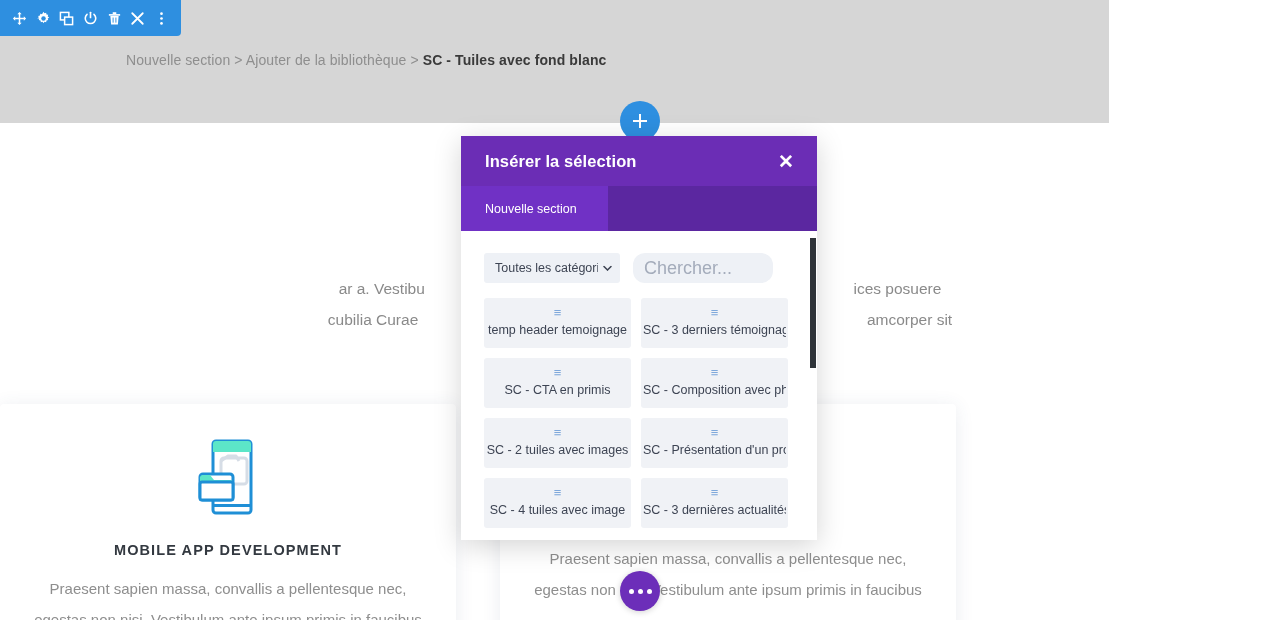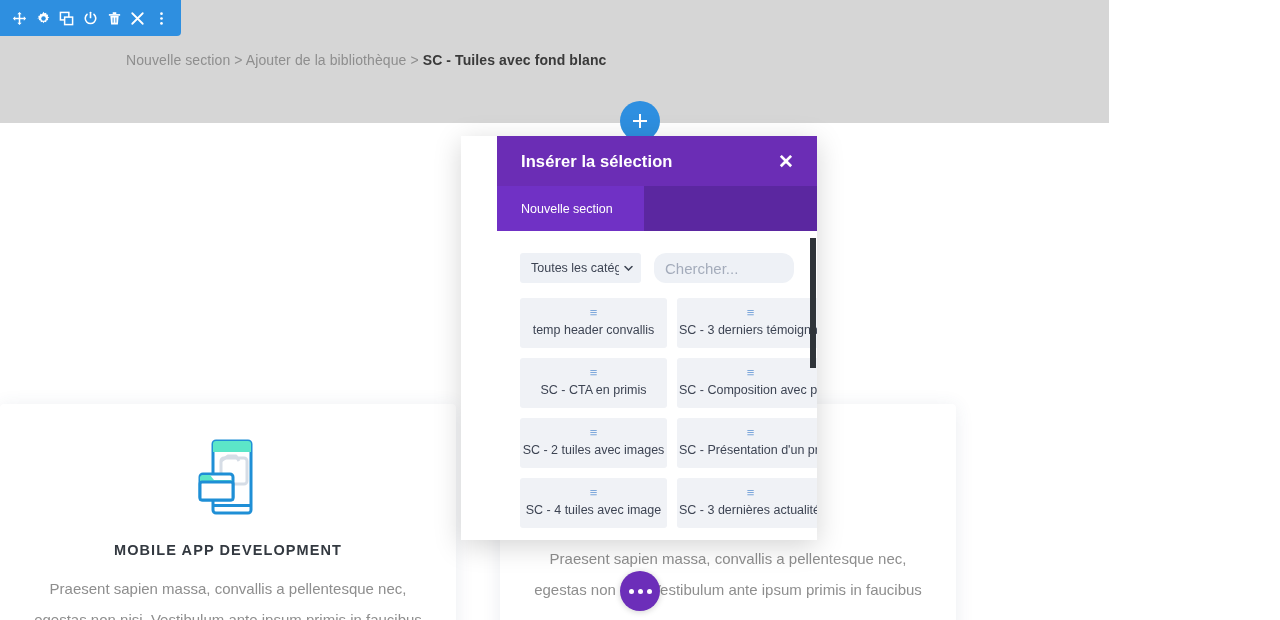--- a/index.html
+++ b/index.html
@@ -112,21 +112,20 @@
   .ellipsis-circle i { width:5px; height:5px; border-radius:50%; background:#fff; display:block; }
 
   
   .modal {
     position: absolute; left: 461px; top: 136px;
     width: 356px; height: 404px;
     background: #ffffff;
     z-index: 50;
     box-shadow: 0 6px 26px rgba(0,0,0,0.17);
     overflow: hidden;
-    padding-left: 36px;
   }
   .modal-header {
     height: 50px; background: #6b2db5;
     display: flex; align-items: center; justify-content: space-between;
     padding: 0 23px 0 24px;
   }
   .modal-title { color: #ffffff; font-size: 16.5px; font-weight: bold; letter-spacing:.1px; }
   .modal-close { color: #ffffff; font-size: 19px; line-height: 1; cursor: pointer; font-weight: 600; }
 
   .modal-tabs { display: flex; height: 45px; background: #5b27a0; }
@@ -159,21 +158,21 @@
     font-size: 12.5px; color: #3d4453; white-space: nowrap; overflow: hidden;
   }
   .select-wrap .chev {
     position: absolute; right: 8px; top: 50%; transform: translateY(-50%);
     font-size: 10px; color: #3d4453;
   }
   .search-input {
     width: 140px; height: 30px;
     background: #eef1f6; border: none; border-radius: 12px;
     padding: 0 11px;
-    font-size: 15px; color: #3d4453;
+    font-size: 18px; color: #3d4453;
     font-family: "Liberation Sans", sans-serif;
     outline: none;
   }
   .search-input::placeholder { color: #a4acbb; }
 
   .lib-grid {
     display: flex; flex-wrap: wrap; gap: 10px;
     width: 310px;
   }
   .lib-item {
@@ -209,20 +208,32 @@
   <div class="breadcrumb">
     <span>Nouvelle section</span>
     <span class="sep">&gt;</span>
     <span>Ajouter de la bibliothèque</span>
     <span class="sep">&gt;</span>
     <span class="crumb-current">SC - Tuiles avec fond blanc</span>
   </div>
 
   <div class="page-body">
 
+    <div class="bg-paragraph">
+      <span class="line">
+        <span>ar a. Vestibu</span>
+        <span style="display:inline-block;width:420px;"></span>
+        <span>ices posuere</span>
+      </span>
+      <span class="line">
+        <span>cubilia Curae</span>
+        <span style="display:inline-block;width:440px;"></span>
+        <span>amcorper sit</span>
+      </span>
+    </div>
 
     <div class="cards-row">
 
       <div class="svc-card">
         <div class="svc-icon">
           <svg width="66" height="84" viewBox="0 0 66 84">
             <rect x="18" y="3" width="38" height="72" rx="3" fill="#ffffff" stroke="#1f8fd6" stroke-width="3"></rect>
             <path d="M18 6 a3 3 0 0 1 3 -3 h32 a3 3 0 0 1 3 3 v8 h-38 z" fill="#5ce6c8"></path>
             <rect x="18" y="66" width="38" height="3" fill="#1f8fd6"></rect>
             <rect x="26" y="20" width="26" height="26" rx="3" fill="none" stroke="#d6dde6" stroke-width="3"></rect>
@@ -347,21 +358,21 @@
                 <path d="M1 1 L4.5 4.6 L8 1" fill="none" stroke="#3d4453" stroke-width="1.5" stroke-linecap="round" stroke-linejoin="round"></path>
               </svg>
           </span>
         </div>
         <input class="search-input" type="text" placeholder="Chercher..." style="">
       </div>
 
       <div class="lib-grid">
         <div class="lib-item">
           <span class="lib-icon">≡</span>
-          <span class="lib-label">temp header convallis</span>
+          <span class="lib-label">temp header temoignage</span>
         </div>
         <div class="lib-item">
           <span class="lib-icon">≡</span>
           <span class="lib-label">SC - 3 derniers témoignages</span>
         </div>
         <div class="lib-item">
           <span class="lib-icon">≡</span>
           <span class="lib-label">SC - CTA en primis</span>
         </div>
         <div class="lib-item">

